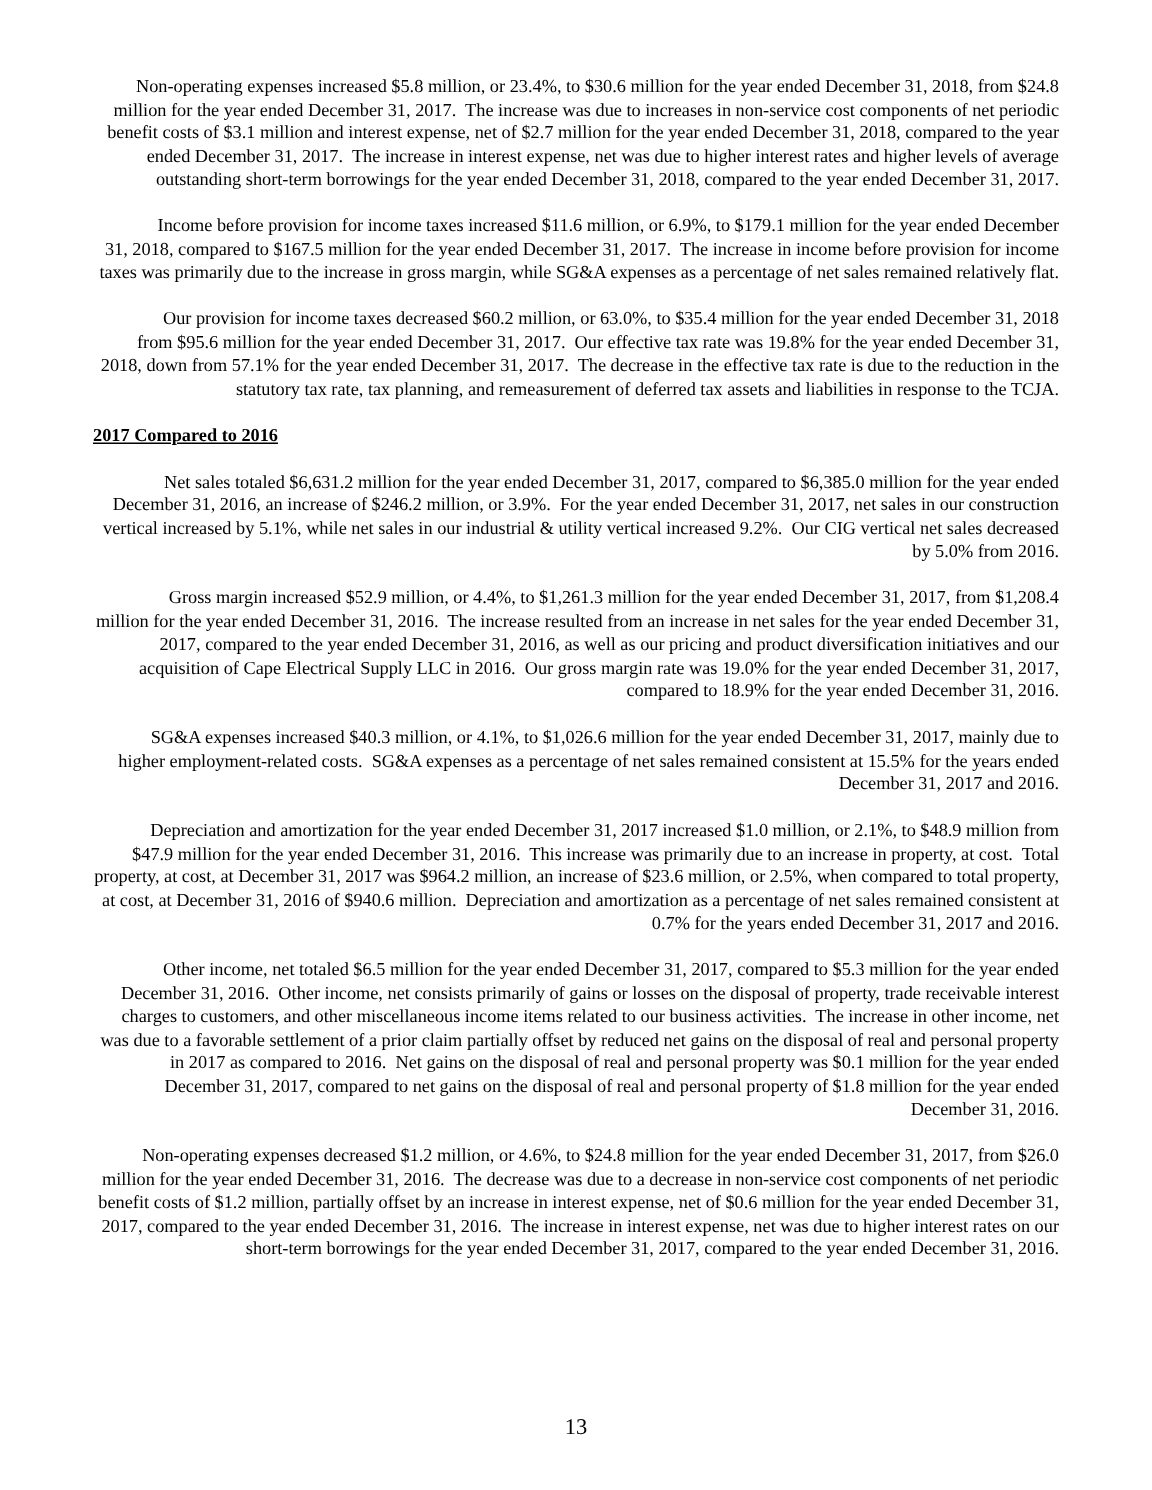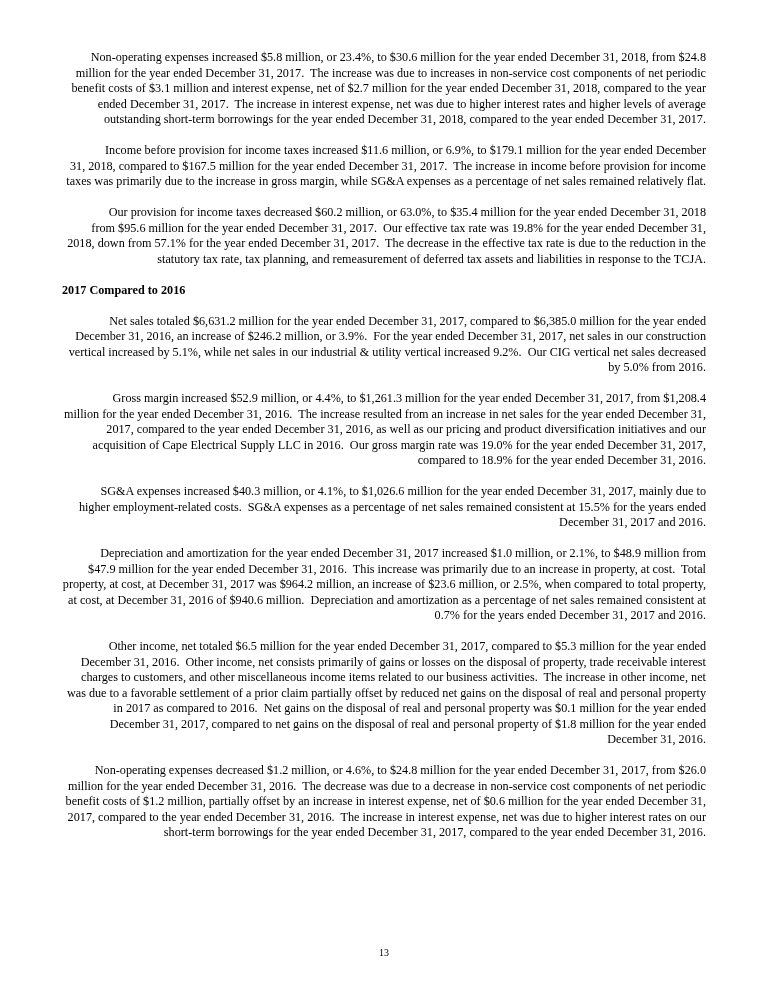--- a/index.html
+++ b/index.html
@@ -24,28 +24,29 @@
     margin: 0 0 15.5px 0;
     text-indent: 26px;
     white-space: pre-wrap;
     text-align: right;
   }
   .section-heading {
     margin: 0 0 15.5px 0;
     font-size: 12.2px;
     font-weight: bold;
     line-height: 15.5px;
+    text-decoration: underline;
   }
   .page-number {
     position: absolute;
     left: 0;
     right: 0;
     bottom: 33px;
     text-align: center;
-    font-size: 10px;
+    font-size: 15px;
   }
 </style>
 </head>
 <body>
 
 <div class="doc-page">
 
   <p class="para">Non-operating expenses increased $5.8 million, or 23.4%, to $30.6 million for the year ended December 31, 2018, from $24.8 million for the year ended December 31, 2017.  The increase was due to increases in non-service cost components of net periodic benefit costs of $3.1 million and interest expense, net of $2.7 million for the year ended December 31, 2018, compared to the year ended December 31, 2017.  The increase in interest expense, net was due to higher interest rates and higher levels of average outstanding short-term borrowings for the year ended December 31, 2018, compared to the year ended December 31, 2017.</p>
   <p class="para">Income before provision for income taxes increased $11.6 million, or 6.9%, to $179.1 million for the year ended December 31, 2018, compared to $167.5 million for the year ended December 31, 2017.  The increase in income before provision for income taxes was primarily due to the increase in gross margin, while SG&amp;A expenses as a percentage of net sales remained relatively flat.</p>
   <p class="para">Our provision for income taxes decreased $60.2 million, or 63.0%, to $35.4 million for the year ended December 31, 2018 from $95.6 million for the year ended December 31, 2017.  Our effective tax rate was 19.8% for the year ended December 31, 2018, down from 57.1% for the year ended December 31, 2017.  The decrease in the effective tax rate is due to the reduction in the statutory tax rate, tax planning, and remeasurement of deferred tax assets and liabilities in response to the TCJA.</p>

